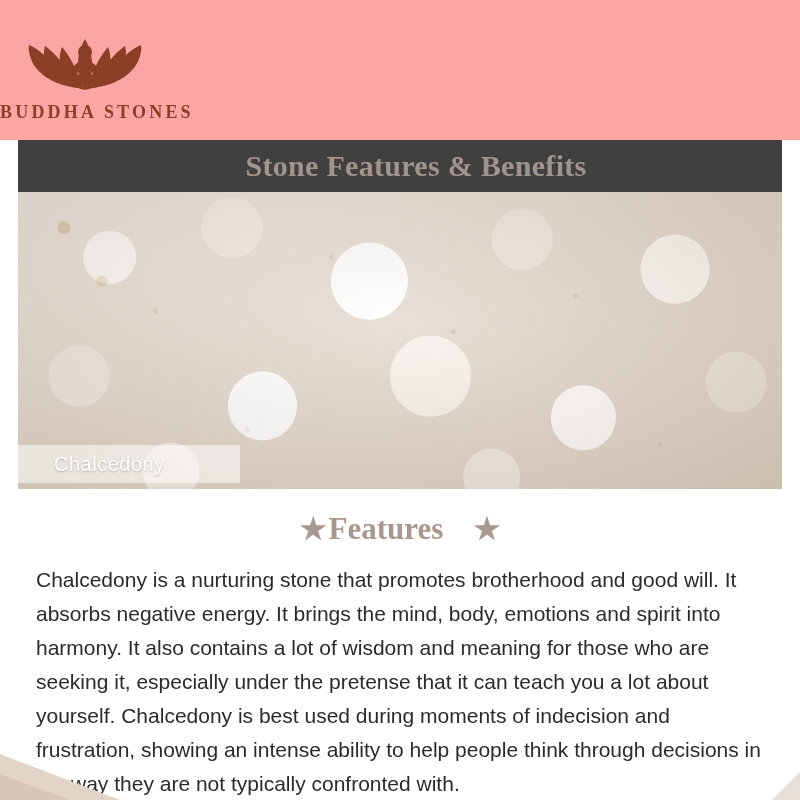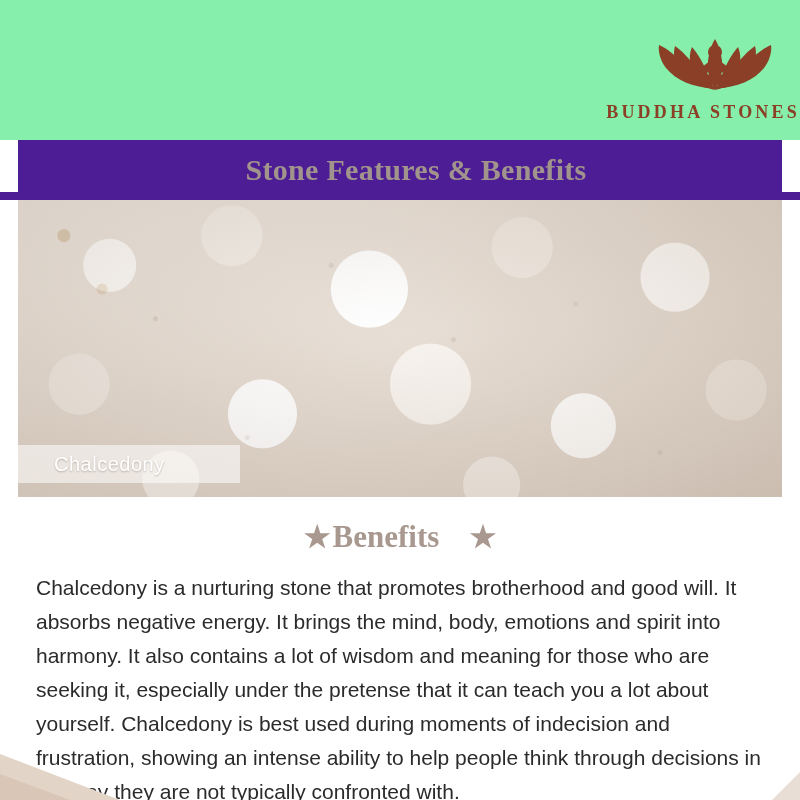--- a/index.html
+++ b/index.html
@@ -59,45 +59,45 @@
     border-width: 0 0 28px 28px;
     border-color: transparent transparent #e9ded5 transparent;
   }
 
   
   .header {
     position: relative;
     height: 140px;
     display: flex;
     flex-direction: column;
-    align-items: flex-end;
+    align-items: flex-start;
     justify-content: flex-start;
     padding-top: 18px;
     box-sizing: border-box;
-    background: #86efac;
+    background: #fca5a5;
   }
   .logo-mark {
     width: 170px;
     height: 82px;
     display: block;
   }
   .brand-name {
     margin-top: 2px;
     font-size: 18px;
     letter-spacing: 3.2px;
     color: #8a3f26;
     font-family: "Liberation Serif", serif;
     font-weight: 700;
   }
 
   
   .title-band {
     position: relative;
-    height: 60px;
-    background: #4c1d95;
+    height: 52px;
+    background: #404040;
     display: flex;
     align-items: center;
     justify-content: center;
     padding-left: 32px;
   }
   .title-band:before,
   .title-band:after {
     content: "";
     position: absolute;
     top: 0;
@@ -161,21 +161,21 @@
   }
   .photo-vignette {
     position: absolute;
     inset: 0;
     background: radial-gradient(ellipse at 50% 45%, rgba(255,255,255,0.18) 0%, rgba(140,120,105,0.22) 100%);
   }
 
   .caption-tag {
     position: absolute;
     left: 0;
-    bottom: 14px;
+    bottom: 6px;
     min-width: 222px;
     height: 38px;
     background: rgba(255,255,255,0.55);
     display: flex;
     align-items: center;
     padding-left: 36px;
     box-sizing: border-box;
   }
   .caption-text {
     font-size: 20px;
@@ -258,21 +258,21 @@
     <div class="photo-grain"></div>
     <div class="photo-vignette"></div>
     <div class="caption-tag">
       <span class="caption-text">Chalcedony</span>
     </div>
   </div>
 
   <div class="keywords">
     <div class="keyword">
       <span class="star">★</span>
-      <span>Benefits</span>
+      <span>Features</span>
     </div>
     <div class="keyword">
       <span class="star">★</span>
     </div>
   </div>
 
   <p class="body-copy">Chalcedony is a nurturing stone that promotes brotherhood and good will. It absorbs negative energy. It brings the mind, body, emotions and spirit into harmony.  It also contains a lot of wisdom and meaning for those who are seeking it, especially under the pretense that it can teach you a lot about yourself. Chalcedony is best used during moments of indecision and frustration, showing an intense ability to help people think through decisions in the way they are not typically confronted with.</p>
 
 </div>
 

